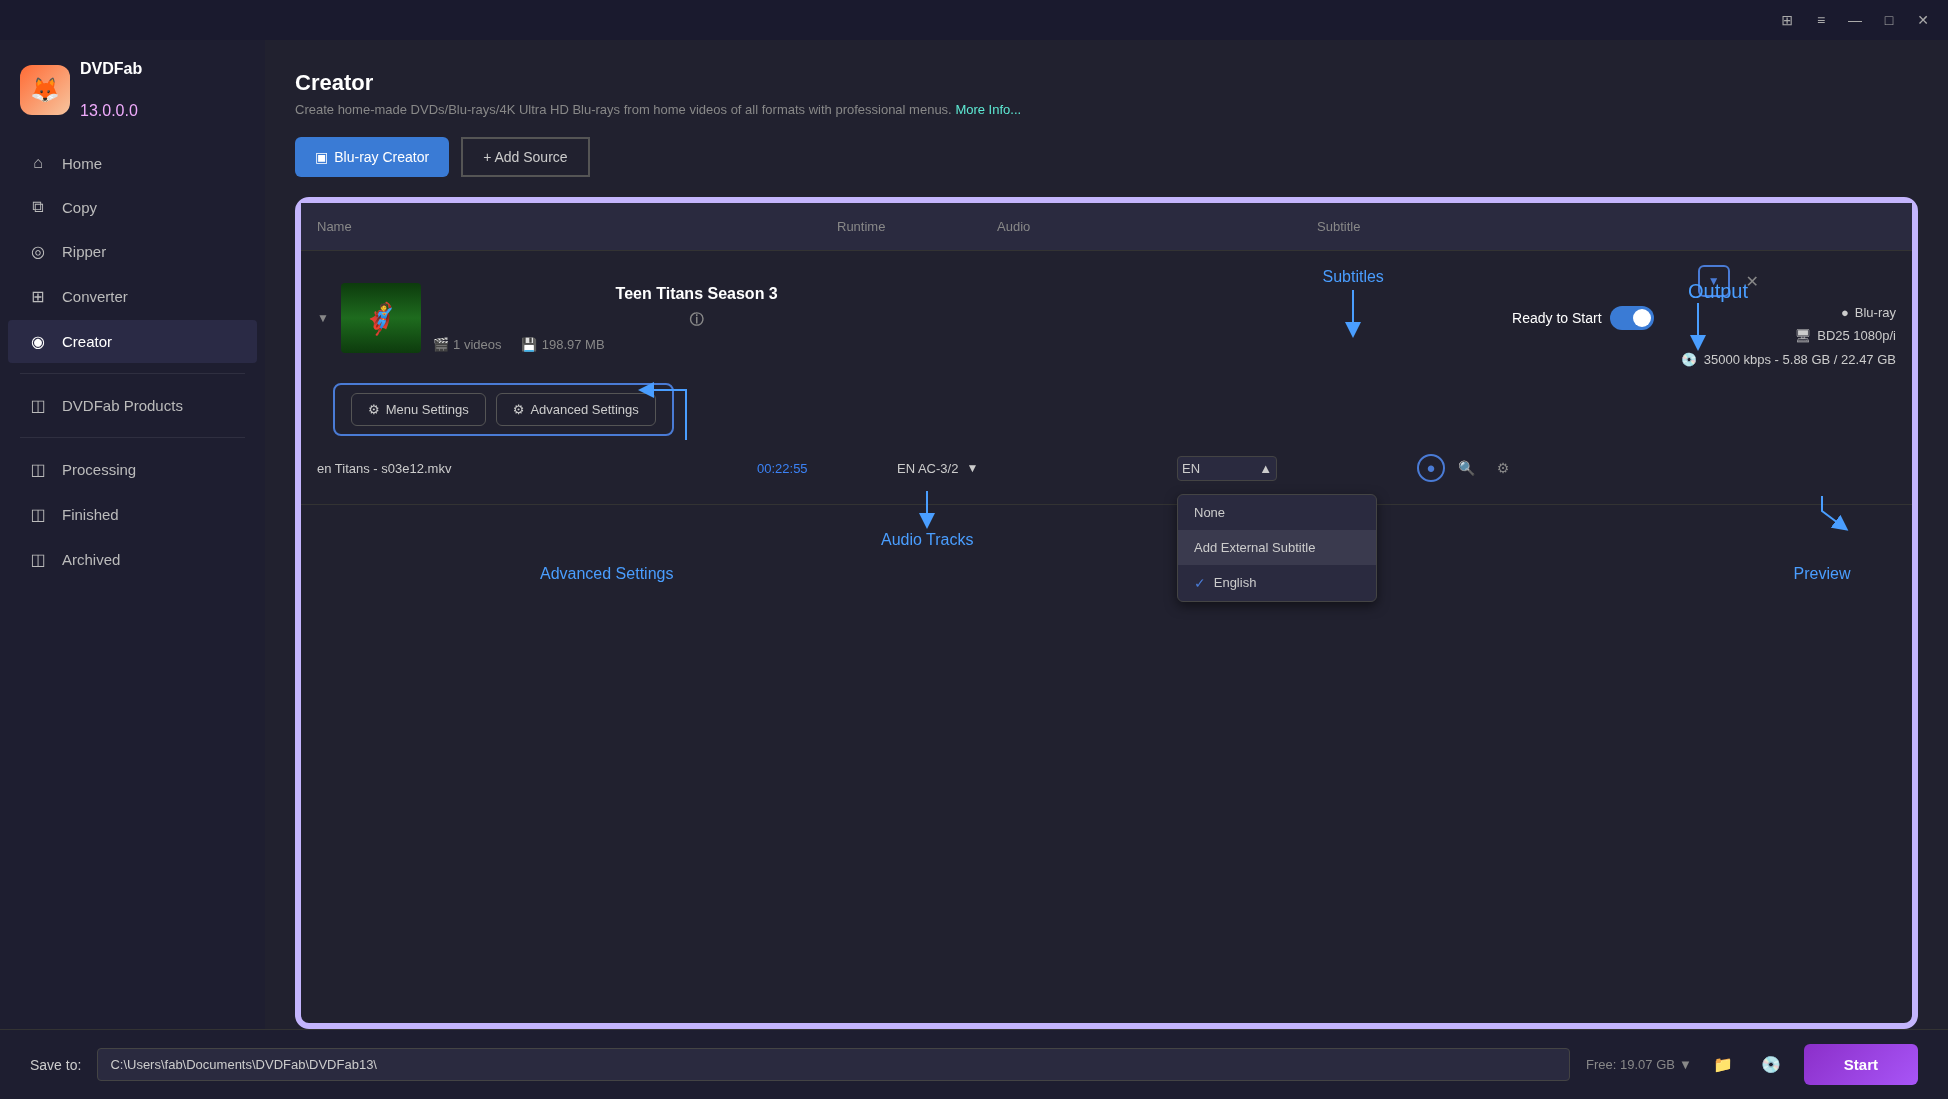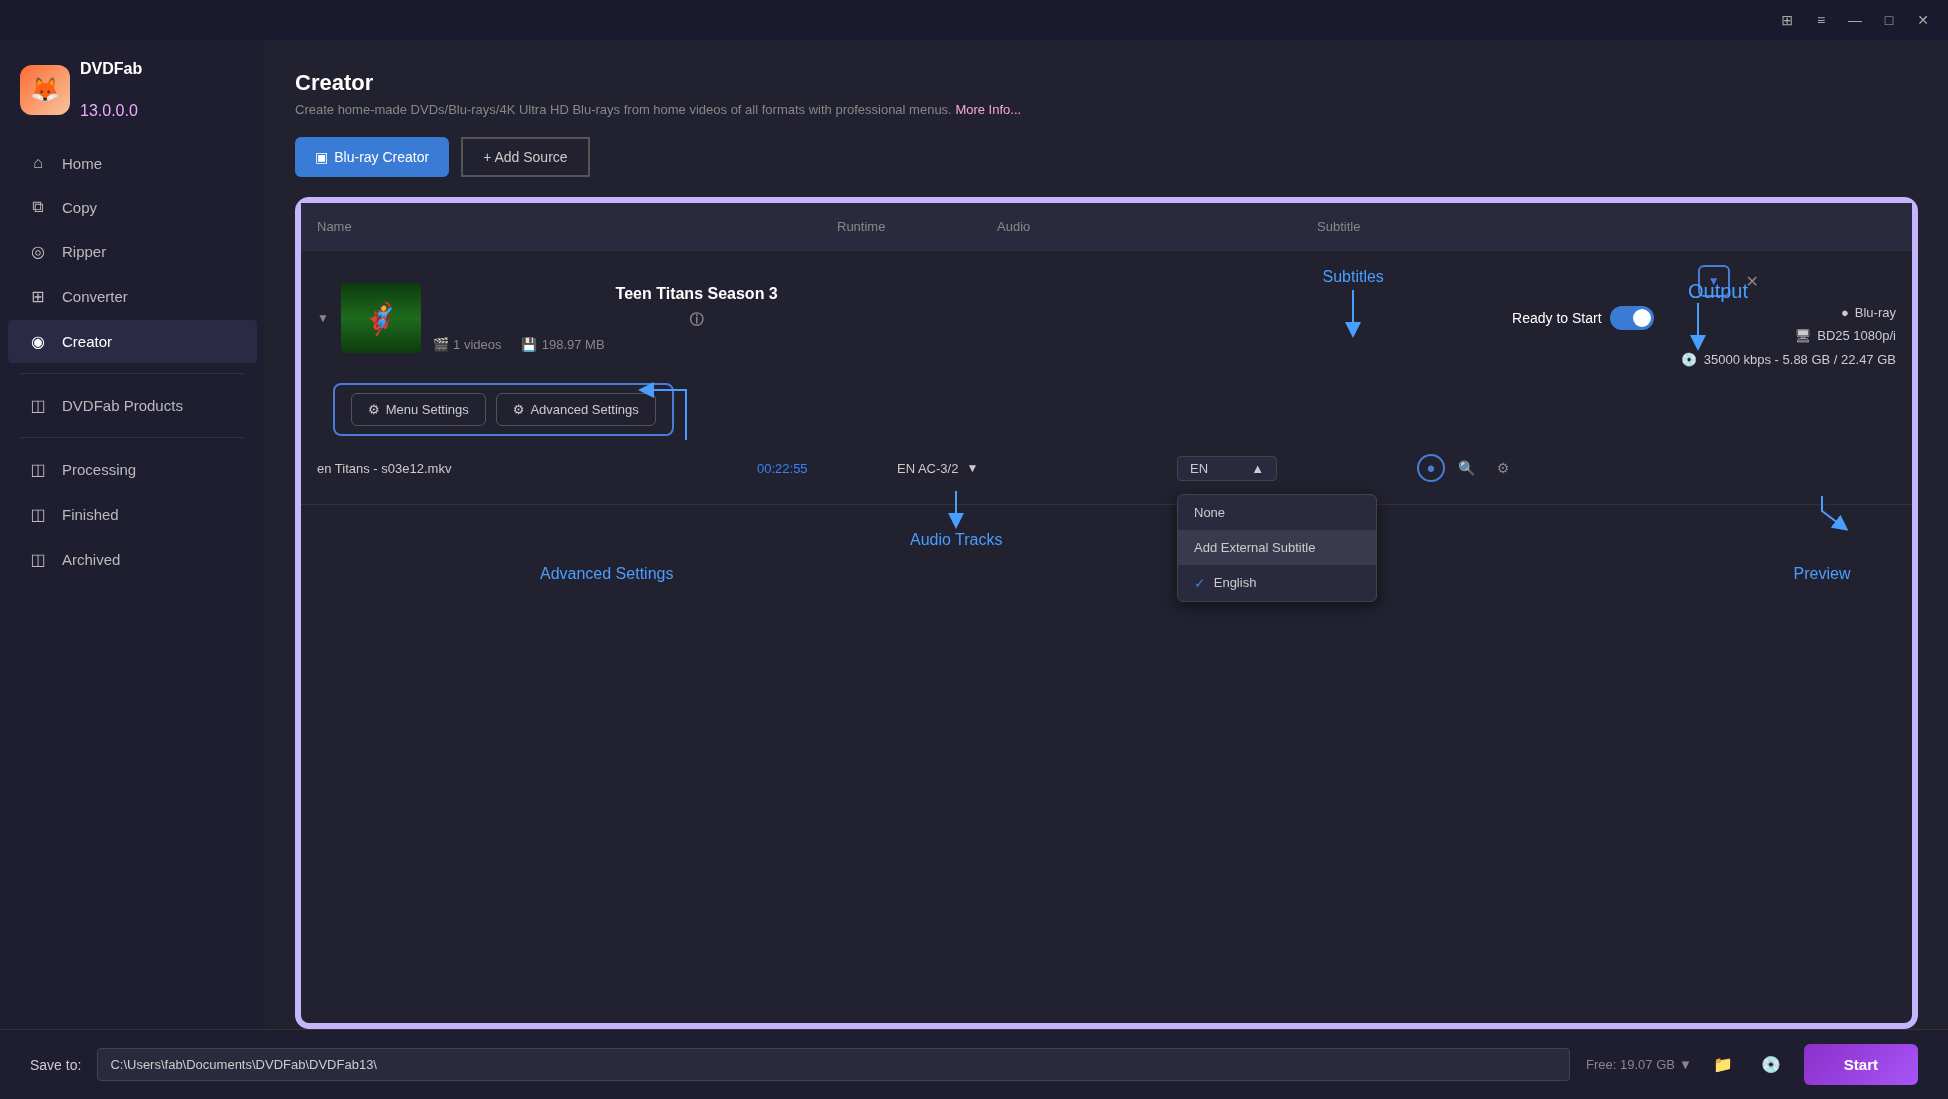--- a/index.html
+++ b/index.html
@@ -125,21 +125,21 @@
       font-size: 22px;
       font-weight: 600;
       color: #fff;
       margin-bottom: 6px;
     }
     .page-subtitle {
       font-size: 13px;
       color: #888;
     }
     .page-subtitle a {
-      color: #f9a8d4;
+      color: #5eead4;
       text-decoration: none;
       margin-top: 8px;
     }
 
     
     .toolbar {
       display: flex;
       gap: 12px;
       margin-bottom: 20px;
     }
@@ -348,21 +348,21 @@
       width: 220px;
       display: flex;
       align-items: center;
       gap: 4px;
       position: relative;
     }
     .subtitle-select {
       background: #2a2a3f;
       border: 1px solid #444;
       color: #ccc;
-      padding: 4px 12px;
+      padding: 4px 4px;
       border-radius: 4px;
       font-size: 13px;
       cursor: pointer;
       display: flex;
       align-items: center;
       gap: 20px;
       min-width: 100px;
     }
     .file-actions {
       display: flex;
@@ -685,21 +685,21 @@
         </div>
 
         <div class="file-row" style="position: relative;">
           <div class="file-name">en Titans - s03e12.mkv</div>
           <div class="file-duration">00:22:55</div>
           <div class="file-audio">
             <span>EN  AC-3/2</span>
             <button class="audio-dropdown-btn">▼</button>
           </div>
 
-          <div style="position: absolute; left: 609px; top: 45px; pointer-events: none; display: flex; flex-direction: column; align-items: center;">
+          <div style="position: absolute; left: 580px; top: 45px; pointer-events: none; display: flex; flex-direction: column; align-items: center;">
             <svg width="30" height="40">
               <defs>
                   <marker id="arr3" markerWidth="8" markerHeight="8" refX="4" refY="4" orient="auto">
                     <path d="M0,0 L8,4 L0,8 Z" fill="#4a9eff"></path>
                   </marker>
                 </defs>
               <line x1="15" y1="0" x2="15" y2="30" stroke="#4a9eff" stroke-width="2" marker-end="url(#arr3)"></line>
             </svg>
             <span style="color: #4a9eff; font-size: 16px;">Audio Tracks</span>
           </div>

